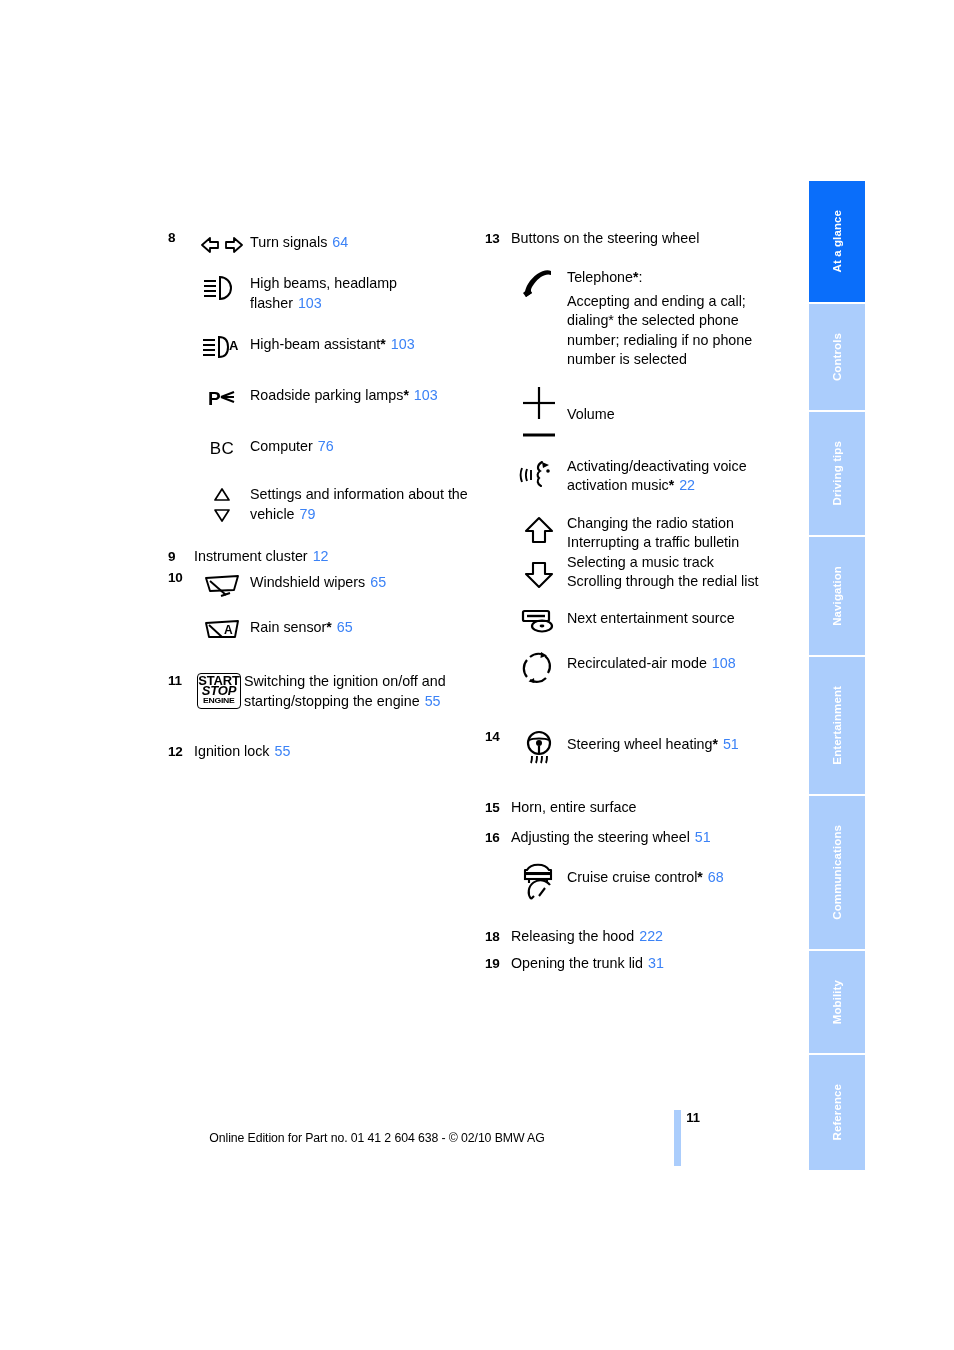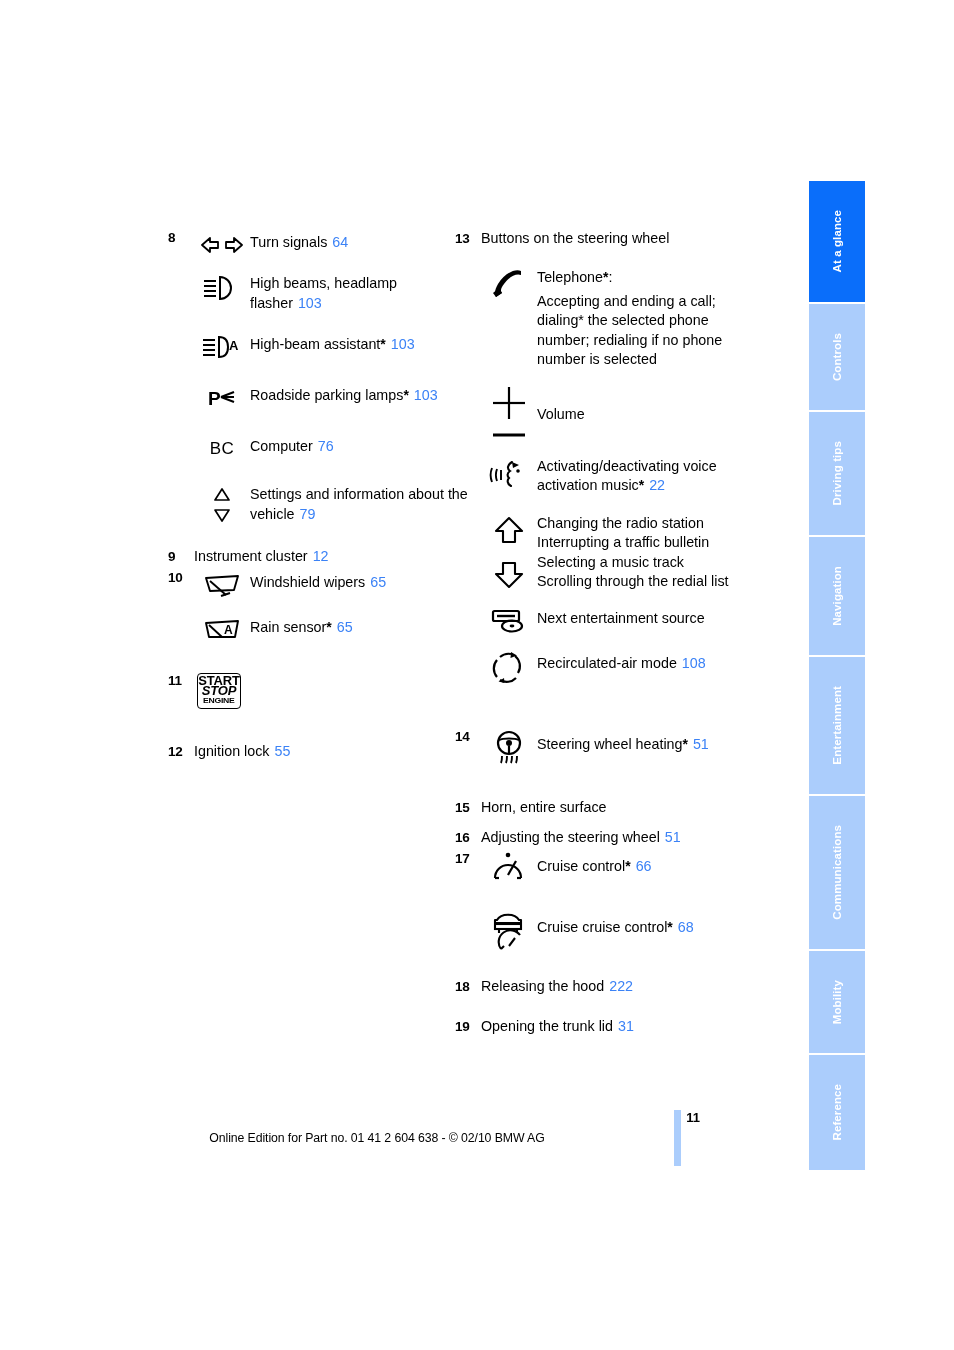--- a/index.html
+++ b/index.html
@@ -22,21 +22,21 @@
     inset: 0;
     background: #fff;
   }
 
   
   .col {
     position: absolute;
     top: 228px;
   }
   #col-left  { left: 168px; width: 300px; }
-  #col-right { left: 455px; width: 305px; }
+  #col-right { left: 485px; width: 305px; }
 
   
   .entry {
     display: flex;
     align-items: flex-start;
     margin-bottom: 2px;
   }
   .num {
     font-weight: bold;
     font-size: 13.5px;
@@ -315,20 +315,23 @@
 
     <div class="entry">
       <div class="num">11</div>
       <div class="icon-cell tall" style="flex:0 0 50px;width:50px">
         <div class="startstop">
           <span class="l1">START</span>
           <span class="l2">STOP</span>
           <span class="l3">ENGINE</span>
         </div>
       </div>
+      <div class="txt nopad" style="padding-top:1px">
+        <span>Switching the ignition on/off and starting/stopping the engine</span><span class="ref">55</span>
+      </div>
     </div>
 
     <div class="gap-l"></div>
 
     <div class="plain">
       <div class="num">12</div>
       <div>
         <span>Ignition lock</span><span class="ref">55</span>
       </div>
     </div>
@@ -475,35 +478,20 @@
       </div>
     </div>
 
     <div class="plain" style="margin-top:10px">
       <div class="num">16</div>
       <div>
         <span>Adjusting the steering wheel</span><span class="ref">51</span>
       </div>
     </div>
 
-    <div class="entry" style="margin-top:2px">
-      <div class="num">17</div>
-      <div class="icon-cell tall">
-        <svg class="ico" width="40" height="34" viewBox="0 0 40 34">
-          <path d="M6 27 A13 13 0 1 1 32 27" fill="none" stroke="#000" stroke-width="2.2"></path>
-          <line x1="6" y1="27" x2="10" y2="27" stroke="#000" stroke-width="2.2"></line>
-          <line x1="28" y1="27" x2="32" y2="27" stroke="#000" stroke-width="2.2"></line>
-          <line x1="19" y1="24" x2="27" y2="10" stroke="#000" stroke-width="2.2"></line>
-          <circle cx="19" cy="4" r="2.3" fill="#000"></circle>
-        </svg>
-      </div>
-      <div class="txt" style="padding-top:8px">
-        <span>Cruise control</span><span class="star">*</span><span class="ref">66</span>
-      </div>
-    </div>
 
     <div class="gap-s"></div>
 
     <div class="entry">
       <div class="num"></div>
       <div class="icon-cell tall" style="height:44px">
         <svg class="ico" width="44" height="44" viewBox="0 0 44 44">
           <path d="M10 12 C14 5 28 5 32 12 L34 12 L34 15 L8 15 L8 12 Z" fill="none" stroke="#000" stroke-width="2.1" stroke-linejoin="round"></path>
           <rect x="8" y="16" width="26" height="5" fill="none" stroke="#000" stroke-width="2.1"></rect>
           <line x1="12" y1="21" x2="12" y2="25" stroke="#000" stroke-width="2.1"></line>
@@ -520,21 +508,21 @@
 
     <div class="gap-l"></div>
 
     <div class="plain">
       <div class="num">18</div>
       <div>
         <span>Releasing the hood</span><span class="ref">222</span>
       </div>
     </div>
 
-    <div class="plain" style="margin-top:20px">
+    <div class="plain" style="margin-top:7px">
       <div class="num">19</div>
       <div>
         <span>Opening the trunk lid</span><span class="ref">31</span>
       </div>
     </div>
 
   </div>
 
   <div id="tabstrip">
     <div class="tab active">

